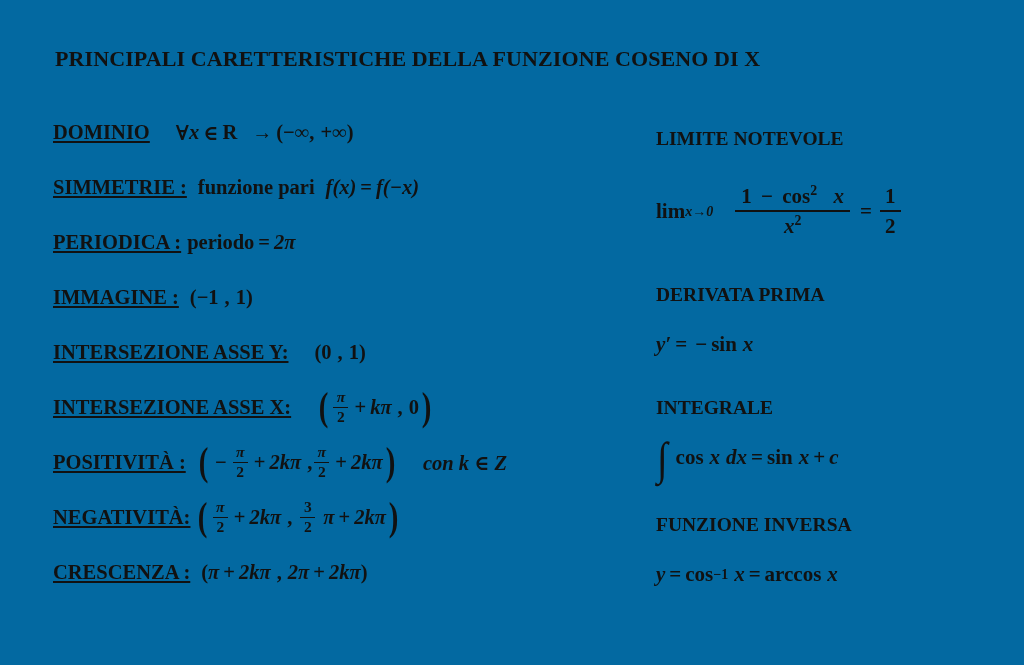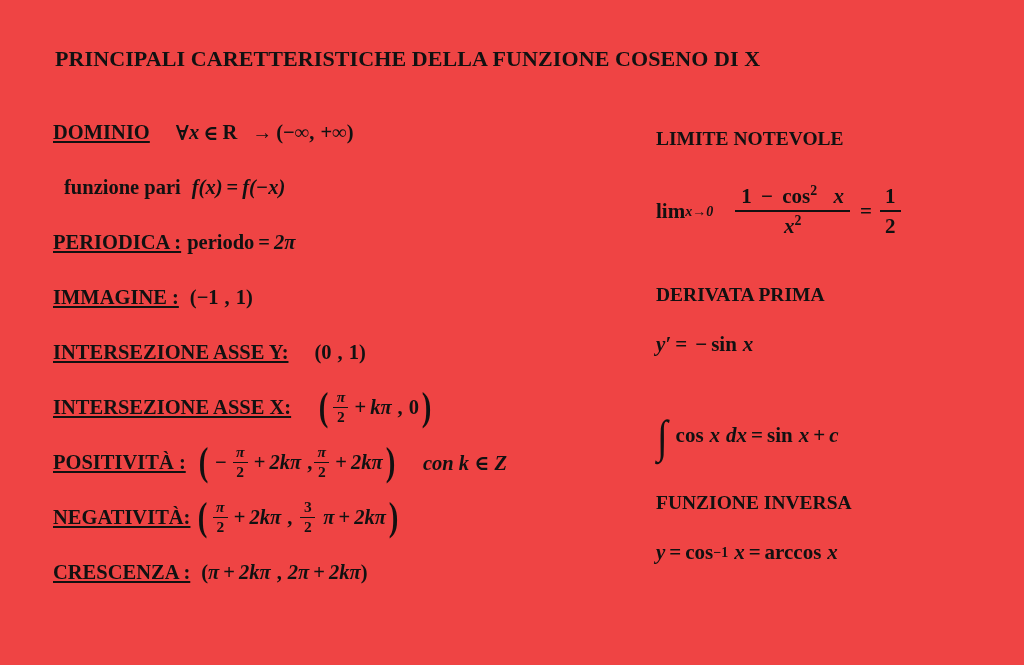--- a/index.html
+++ b/index.html
@@ -12,21 +12,21 @@
     height: 665px;
     position: relative;
     font-family: "Liberation Serif", "DejaVu Serif", serif;
     color: #111111;
     overflow: hidden;
   }
 
   #page {
     position: absolute;
     inset: 0;
-    background: #ef4444;
+    background: #0369a1;
   }
 
   
   .doc-title {
     position: absolute;
     left: 55px;
     top: 46px;
     font-size: 22px;
     font-weight: bold;
     letter-spacing: 0.1px;
@@ -220,20 +220,21 @@
         <span class="mup">(</span>
         <span class="mup">−∞</span>
         <span class="mup">,</span>
         <span class="gap-sm"></span>
         <span class="mup">+∞</span>
         <span class="mup">)</span>
       </span>
     </div>
 
     <div class="prop-row">
+      <span class="prop-label">SIMMETRIE :</span>
       <span class="gap-med"></span>
       <span class="prop-value">
         <span class="mup">funzione pari</span>
         <span class="gap-med"></span>
         <span class="mi">f(x)</span>
         <span class="op">=</span>
         <span class="mi">f(−x)</span>
       </span>
     </div>
 
@@ -414,20 +415,21 @@
         <span class="op">−</span>
         <span class="mup">sin</span>
         <span class="gap-sm"></span>
         <span class="mi">x</span>
       </div>
     </div>
 
     <div class="gap-sec-der"></div>
 
     <div class="sec">
+      <div class="sec-title">INTEGRALE</div>
       <div class="sp-integ"></div>
       <div class="sec-body">
         <span class="int-sign">∫</span>
         <span class="mup">cos</span>
         <span class="gap-sm"></span>
         <span class="mi">x</span>
         <span class="gap-sm"></span>
         <span class="mi">dx</span>
         <span class="op">=</span>
         <span class="mup">sin</span>

